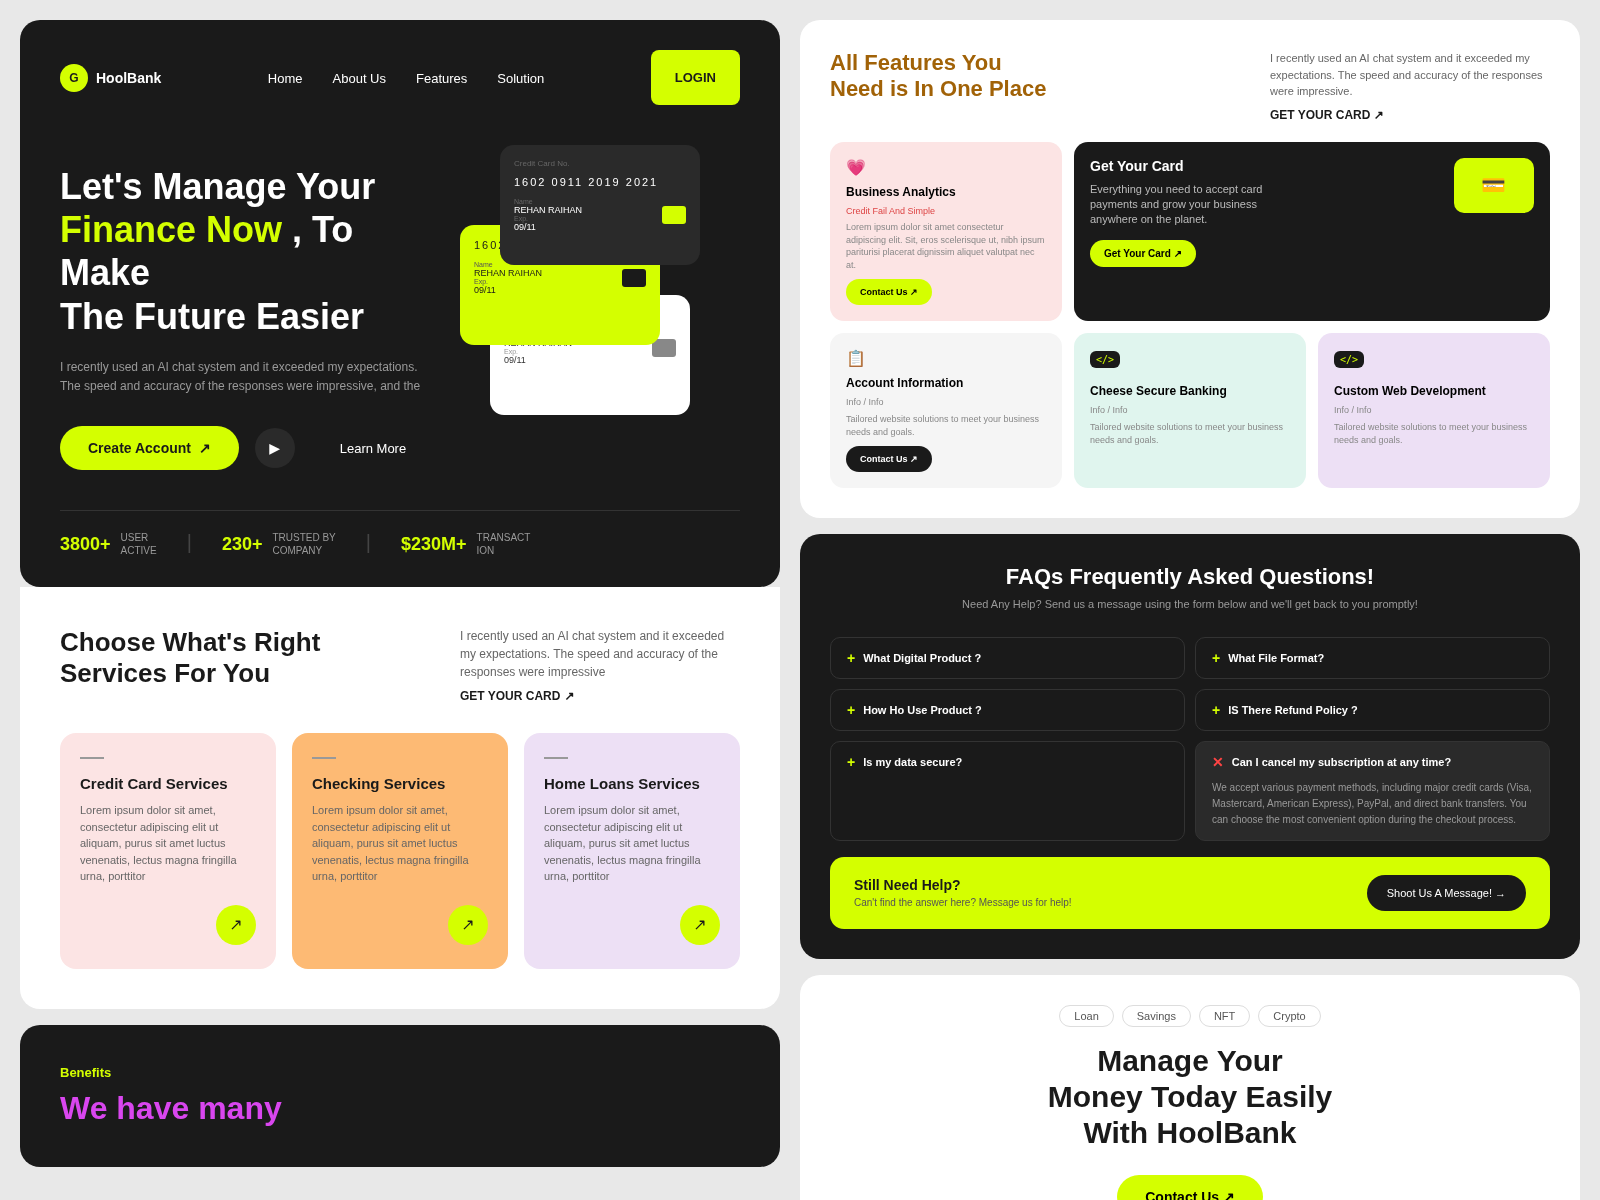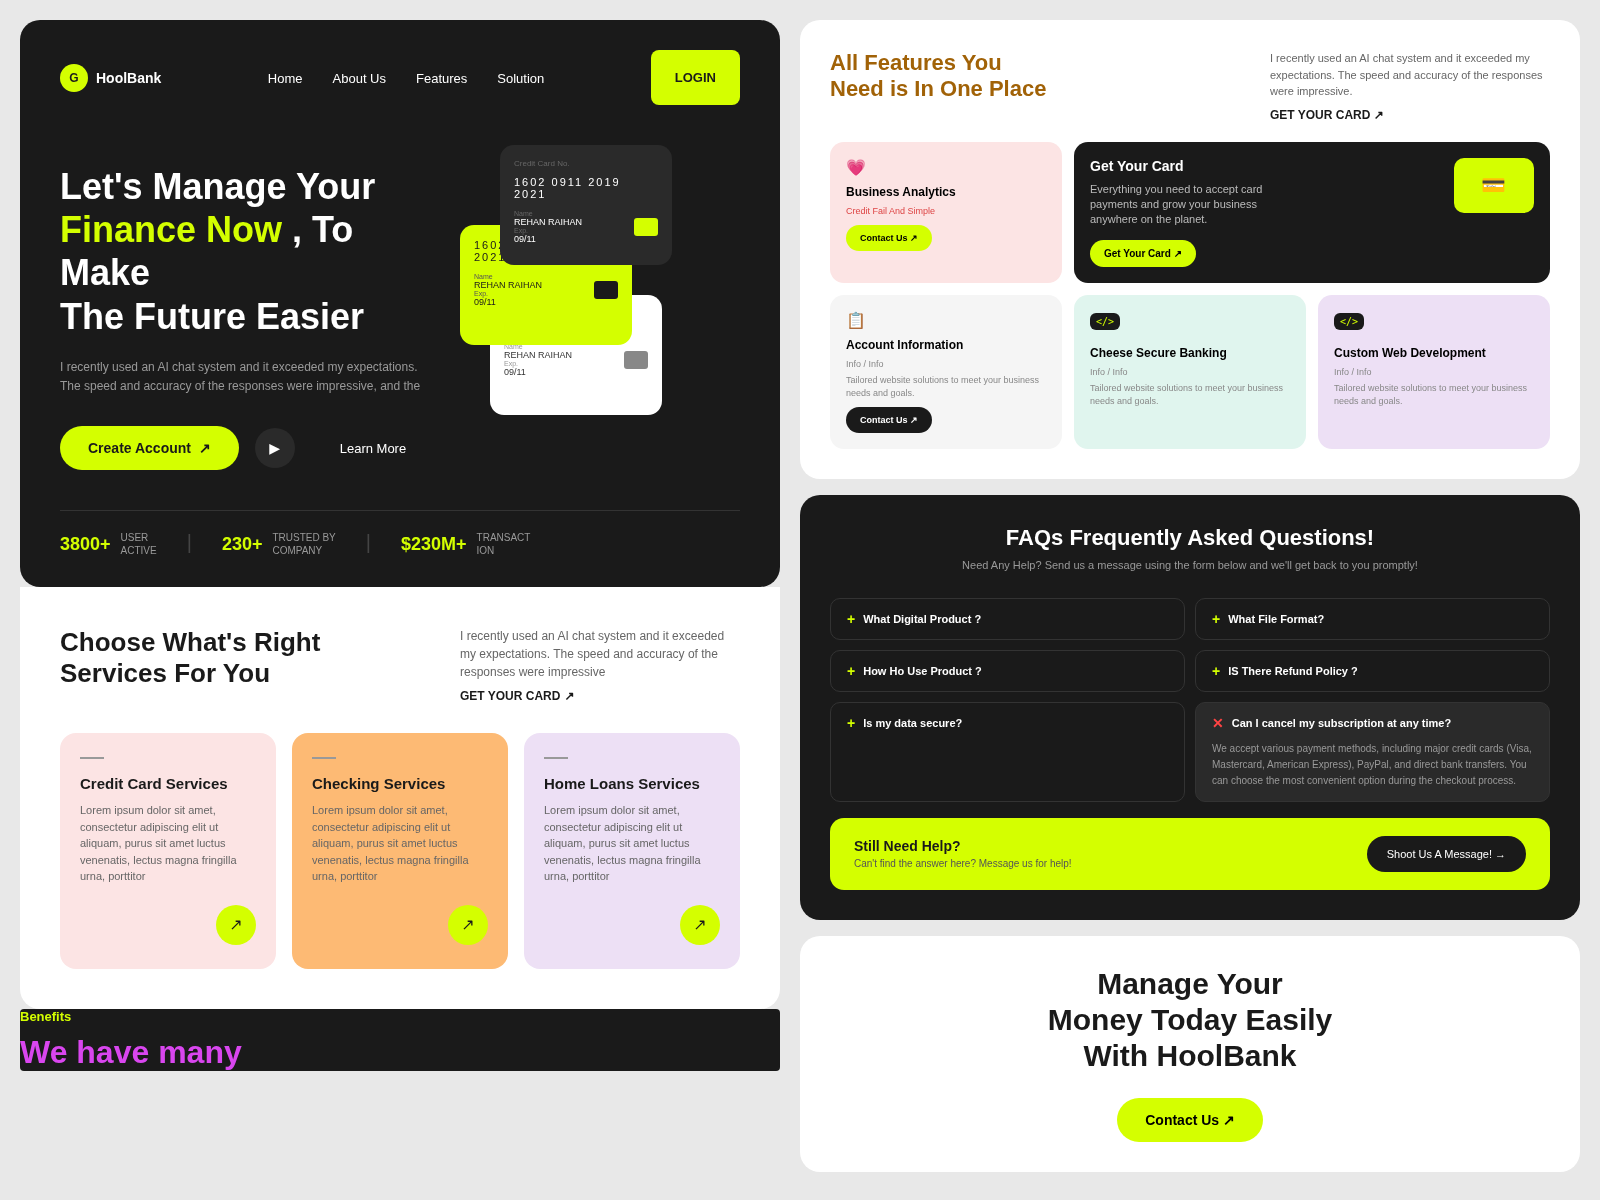--- a/index.html
+++ b/index.html
@@ -135,21 +135,21 @@
       padding-left: 29px;
     }
     .cards-visual {
       position: relative;
       width: 280px;
       height: 260px;
       margin-top: -20px;
     }
     .credit-card {
       position: absolute;
-      width: 172px;
+      width: 200px;
       height: 120px;
       border-radius: 14px;
       padding: 14px;
     }
     .card-dark {
       background: #2a2a2a;
       top: 0;
       left: 40px;
       z-index: 3;
     }
@@ -306,22 +306,23 @@
       font-size: 16px;
       color: #1a1a1a;
       align-self: flex-end;
       cursor: pointer;
       margin-top: 20px;
     }
 
     
     .benefits {
       background: #1a1a1a;
-      border-radius: 4px;
-      margin-top: 0;
+      border-radius: 20px;
+      padding: 40px;
+      margin-top: 16px;
     }
     .benefits-label {
       color: #d4ff00;
       font-size: 13px;
       font-weight: bold;
       margin-bottom: 10px;
     }
     .benefits-title {
       color: #d946ef;
       font-size: 32px;
@@ -682,20 +683,21 @@
         <a class="get-card-link" href="#">GET YOUR CARD ↗</a>
       </div>
     </div>
 
     <div class="feature-cards-grid">
 
       <div class="feature-card light-pink">
         <div class="feature-card-icon">💗</div>
         <div class="feature-card-title">Business Analytics</div>
         <div class="feature-card-sub" style="color:#d44;font-size:9px;margin-bottom:4px;">Credit Fail And Simple</div>
+        <div class="feature-card-sub">Lorem ipsum dolor sit amet consectetur adipiscing elit. Sit, eros scelerisque ut, nibh ipsum pariturisi placerat dignissim aliquet valutpat nec at.</div>
         <button class="get-card-btn" style="font-size:9px;margin-top:8px;">Contact Us ↗</button>
       </div>
 
       <div class="feature-card dark dark-card-wrap" style="position:relative;grid-column:span 2;">
         <div style="display:flex;justify-content:space-between;align-items:flex-start;">
           <div>
             <div class="feature-card-title" style="color:white;font-size:14px;margin-bottom:8px;">Get Your Card</div>
             <div class="feature-card-sub" style="color:#bbb;font-size:11px;max-width:200px;">Everything you need to accept card payments and grow your business anywhere on the planet.</div>
             <button class="get-card-btn" style="margin-top:12px;">Get Your Card ↗</button>
           </div>
@@ -775,17 +777,23 @@
     <div class="faq-cta">
       <div class="faq-cta-text">
         <h4>Still Need Help?</h4>
         <p>Can't find the answer here?  Message us for help!</p>
       </div>
       <button class="shoot-btn">Shoot Us A Message! →</button>
     </div>
   </div>
 
   <div class="manage-money">
+    <div class="manage-tags">
+      <span class="manage-tag">Loan</span>
+      <span class="manage-tag">Savings</span>
+      <span class="manage-tag">NFT</span>
+      <span class="manage-tag">Crypto</span>
+    </div>
     <h2 class="manage-title">Manage Your<br>Money Today Easily<br>With HoolBank</h2>
     <button class="contact-btn">Contact Us  ↗</button>
   </div>
 
 </div>
 
 </body></html>

